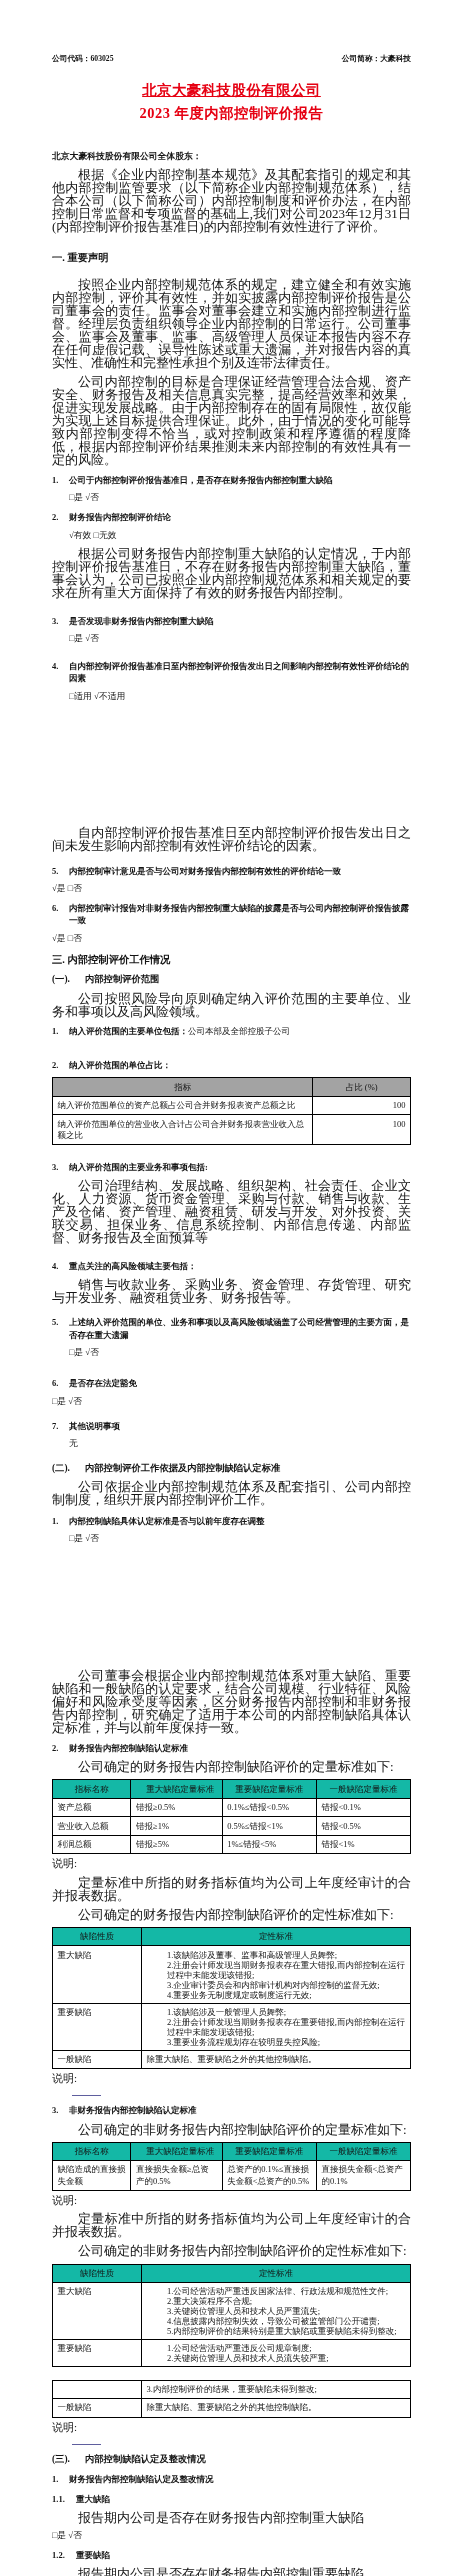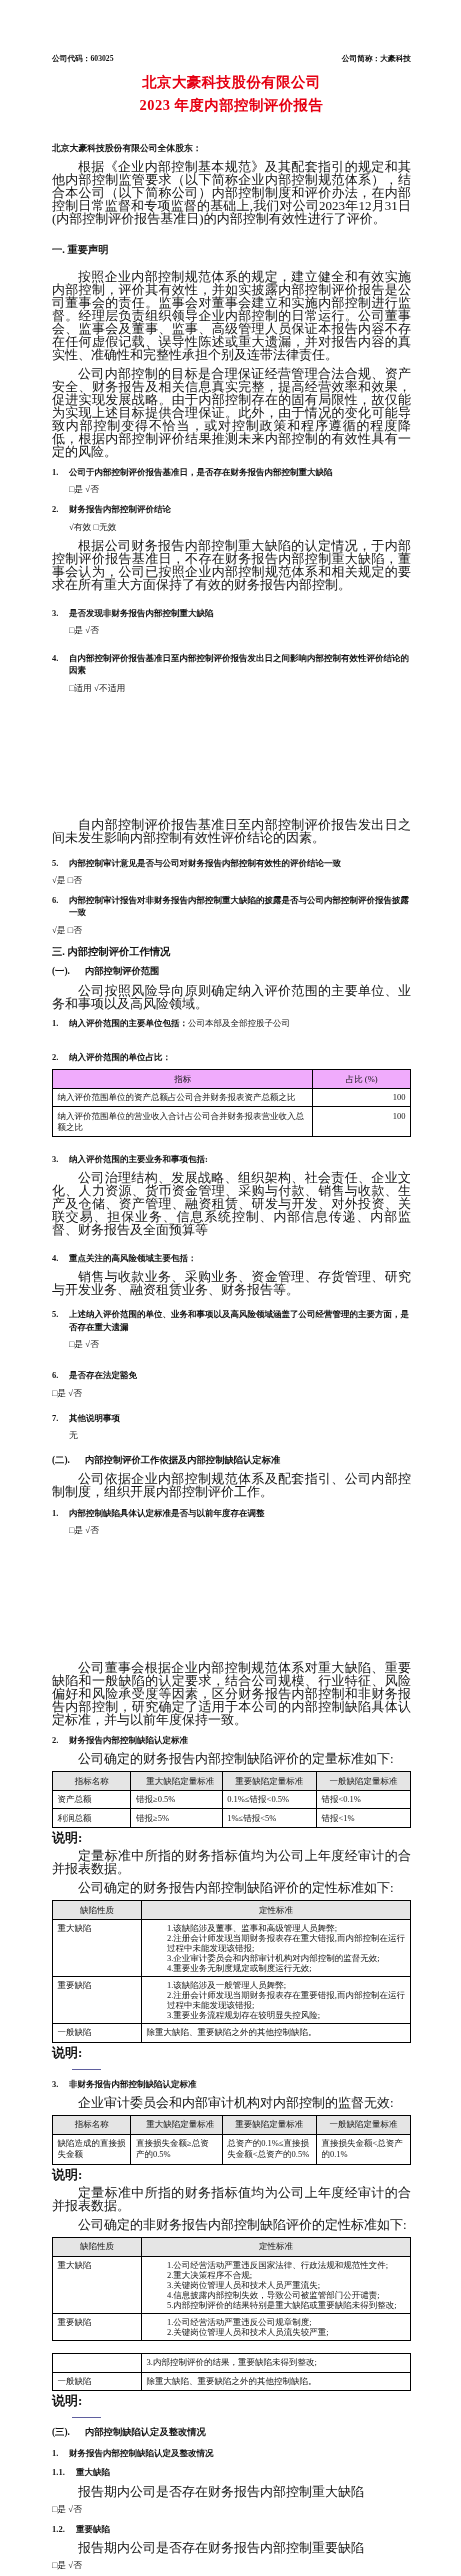--- a/index.html
+++ b/index.html
@@ -3,38 +3,38 @@
 <meta charset="utf-8">
 <style>
   html,body{margin:0;padding:0;background:#ffffff;}
   .page{
     position:relative;width:461px;height:3257px;overflow:hidden;background:#fff;
     box-sizing:border-box;padding:54px 50px 0 52px;
     font-family:"Liberation Serif","DejaVu Serif",serif;color:#141414;
   }
   .dochead{display:flex;justify-content:space-between;font-size:7.7px;font-weight:bold;}
   .title{color:#e60012;font-size:14.4px;font-weight:bold;text-align:center;line-height:23px;letter-spacing:0.5px;}
-  .title.first{margin-top:7px;}
+  .title.first{margin-top:15px;text-decoration:underline;}
   .salutation{font-size:8.8px;font-weight:bold;margin-top:25px;line-height:12.4px;}
   .para{font-size:13px;line-height:13px;text-align:justify;text-indent:2em;margin:6px 0 0 0;}
   .h2{font-size:10.3px;font-weight:bold;line-height:14.4px;margin:17.5px 0 0 0;}
   .h3{font-size:9.3px;font-weight:bold;line-height:12.4px;margin:6.2px 0 0 0;display:flex;}
   .h3 .num{flex:0 0 33px;}
   .qrow{display:flex;font-size:8.5px;font-weight:bold;line-height:12.4px;margin:7.2px 0 0 0;}
   .qrow .num{flex:0 0 17px;}
   .qrow .num.n2{flex:0 0 24px;}
   .qrow .val{font-weight:normal;}
   .ans{font-size:8.8px;line-height:12.4px;margin:5.2px 0 0 0;}
   .ans.ind{margin-left:17px;}
-  .note{font-size:13px;line-height:11.3px;margin:4.1px 0 0 0;font-weight:bold;}
+  .note{font-size:11px;line-height:11.3px;margin:4.1px 0 0 0;}
   .noteline{width:29px;border-bottom:1px solid #5f5f9e;margin:10.3px 0 3.1px 19.6px;height:0;}
   table{width:100%;border-collapse:collapse;font-size:8.5px;table-layout:fixed;margin-top:6.2px;border:1px solid #000;}
   th,td{border:0.5px solid #000;padding:3.1px 4.6px;line-height:11.3px;vertical-align:top;word-break:break-all;}
-  th{background:#e5e5e5;font-weight:normal;text-align:center;}
-  table.scope th{background:#f0abfc;}
+  th{background:#14b8a6;font-weight:normal;text-align:center;}
+  table.scope th{background:#a3a3a3;}
   td.r{text-align:right;}
   td.pre{white-space:pre-line;line-height:10px;padding-left:25px;}
   .c1{width:22%;} .c2{width:24%;padding-left:12px;} .c3{width:27%;} .c4{width:27%;}
   .q1col{width:22%;}
   .scope .sc1{width:74%;} .scope .sc2{width:26%;}
   .sp{width:100%;}
   .mt30{margin-top:15.5px;} .mt36{margin-top:18.5px;} .mt24{margin-top:12.4px;} .mt42{margin-top:21.6px;} .mt16{margin-top:8.2px;} .mt20{margin-top:10.3px;}
 </style>
 </head>
 <body>
@@ -194,20 +194,26 @@
       <th class="c3">重要缺陷定量标准</th>
       <th class="c4">一般缺陷定量标准</th>
     </tr>
     <tr>
       <td>资产总额</td>
       <td>错报≥0.5%</td>
       <td>0.1%≤错报&lt;0.5%</td>
       <td>错报&lt;0.1%</td>
     </tr>
     <tr>
+      <td>营业收入总额</td>
+      <td>错报≥1%</td>
+      <td>0.5%≤错报&lt;1%</td>
+      <td>错报&lt;0.5%</td>
+    </tr>
+    <tr>
       <td>利润总额</td>
       <td>错报≥5%</td>
       <td>1%≤错报&lt;5%</td>
       <td>错报&lt;1%</td>
     </tr>
   </tbody>
     </table>
 
   <div class="note">说明:</div>
   <p class="para">定量标准中所指的财务指标值均为公司上年度经审计的合并报表数据。</p>
@@ -239,21 +245,21 @@
   </tbody>
     </table>
 
   <div class="note">说明:</div>
   <div class="noteline"></div>
 
   <div class="qrow mt16">
     <span class="num">3.</span>
     <span>非财务报告内部控制缺陷认定标准</span>
   </div>
-  <p class="para">企业审计委员会和内部审计机构对内部控制的监督无效:</p>
+  <p class="para">公司确定的非财务报告内部控制缺陷评价的定量标准如下:</p>
 
   <table>
     <tbody>
         <tr>
       <th class="c1">指标名称</th>
       <th class="c2">重大缺陷定量标准</th>
       <th class="c3">重要缺陷定量标准</th>
       <th class="c4">一般缺陷定量标准</th>
     </tr>
     <tr>

